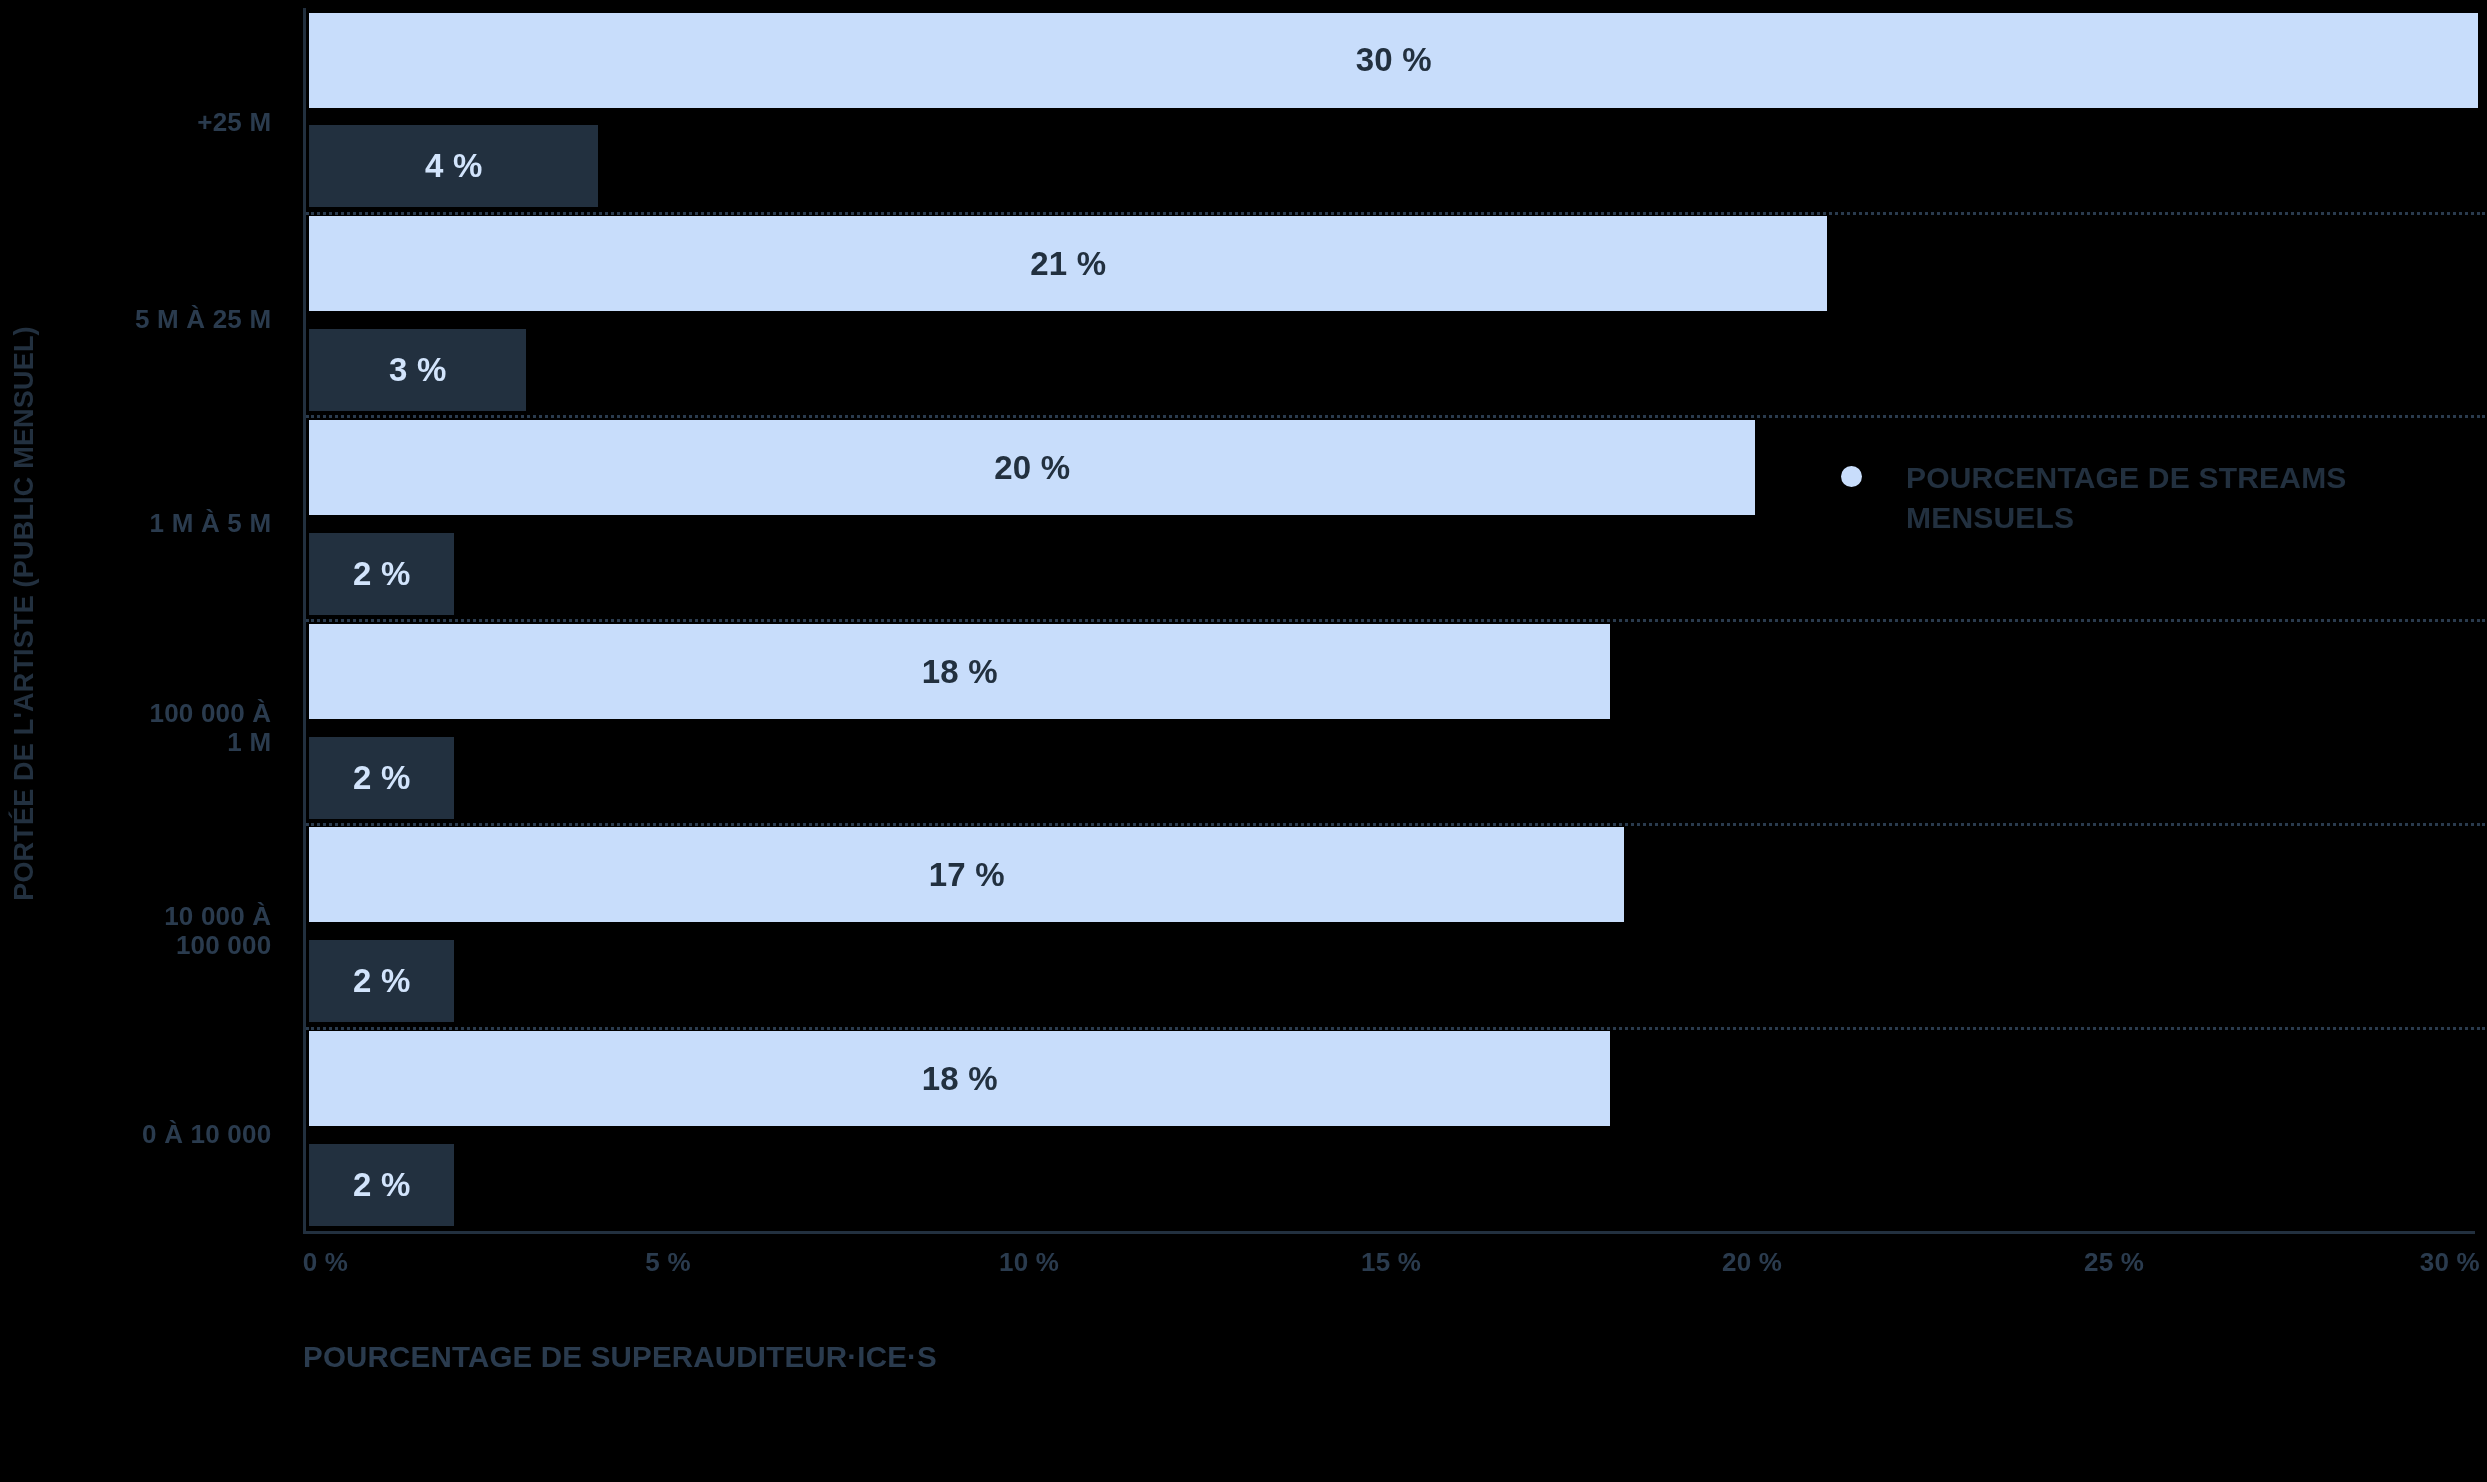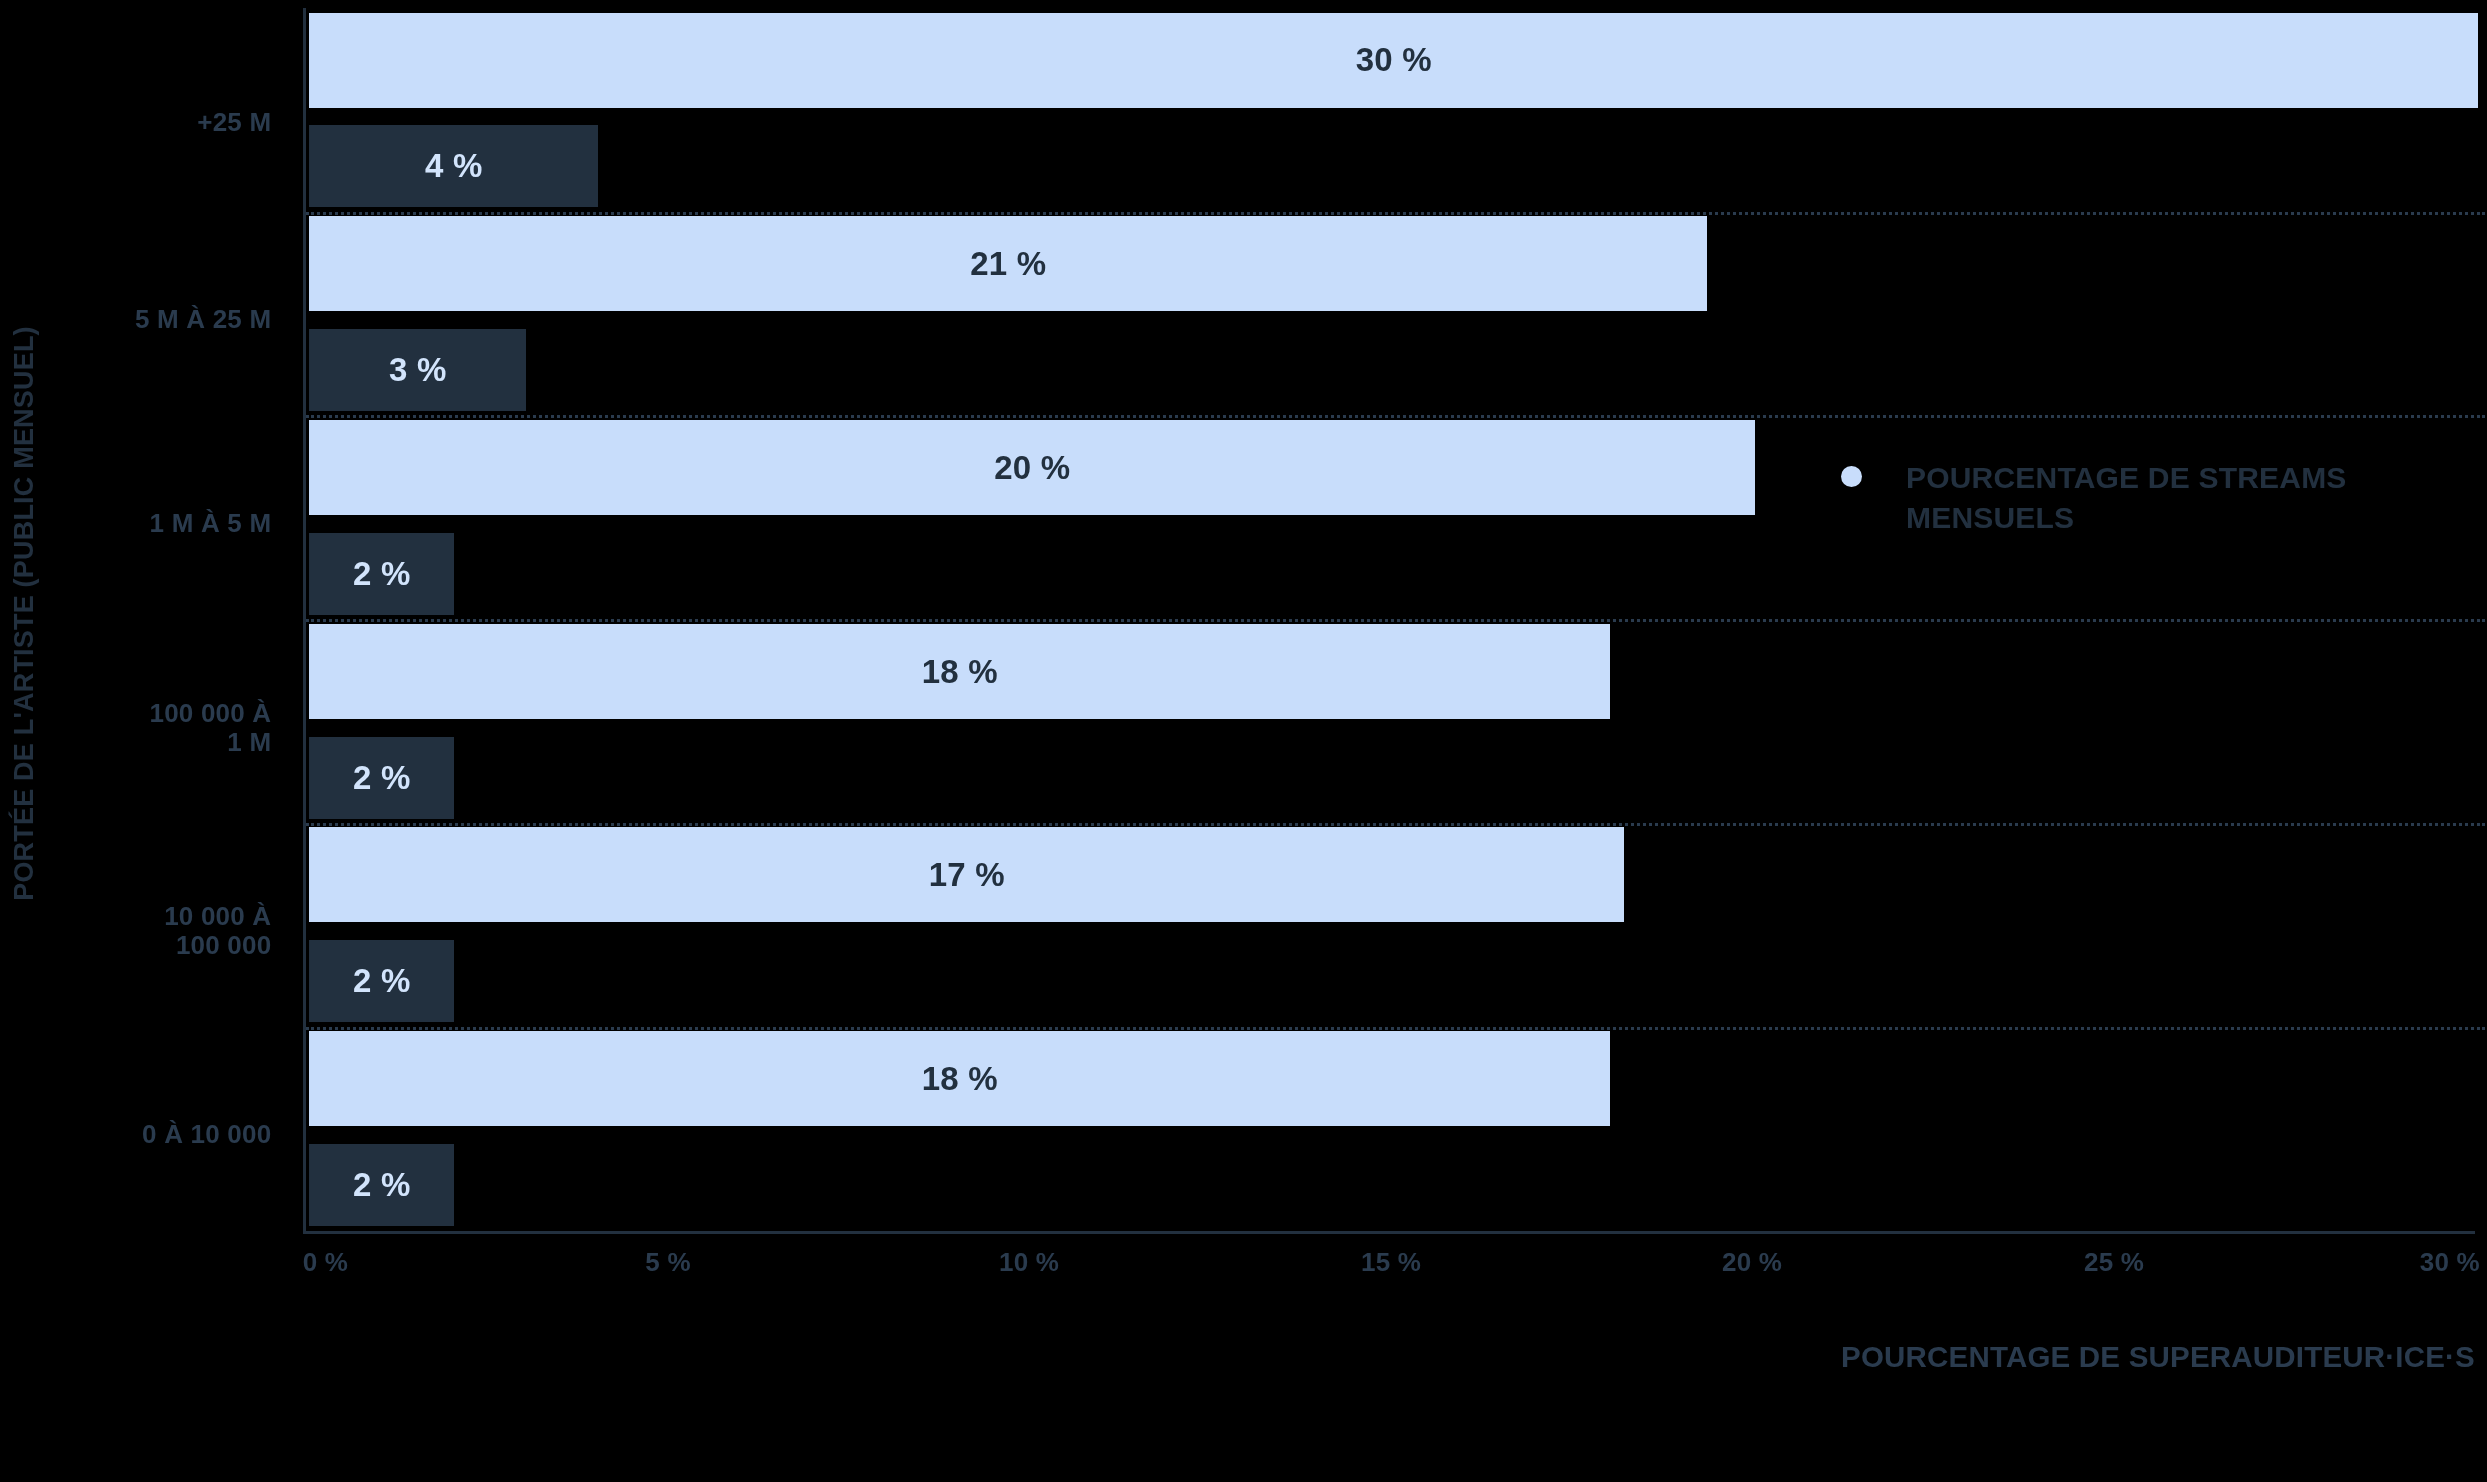--- a/index.html
+++ b/index.html
@@ -170,21 +170,21 @@
     font-weight: 700;
     letter-spacing: 0.2px;
     transform: translateX(-50%);
     white-space: nowrap;
   }
   .x-axis-title {
     position: absolute;
     left: 303px;
     top: 1340px;
     width: 2172px;
-    text-align: right;
+    text-align: left;
     color: #2a3b4e;
     font-size: 29.5px;
     font-weight: 700;
     letter-spacing: 0.2px;
   }
 </style>
 </head>
 <body>
 
 <div id="chart-root">
@@ -207,21 +207,21 @@
   <div class="plot-area">
     <div class="plot-inner">
         <div class="grid-sep" style="top: 204px;"></div>
         <div class="bar light" style="top: 4.5px; height: 95px; width: 2169px;">
           <span class="bar-label">30 %</span>
         </div>
         <div class="bar dark" style="top: 117px; height: 82px; width: 289px;">
           <span class="bar-label">4 %</span>
         </div>
         <div class="grid-sep" style="top: 407px;"></div>
-        <div class="bar light" style="top: 208px; height: 95px; width: 1398px;">
+        <div class="bar light" style="top: 208px; height: 95px; width: 1518px;">
           <span class="bar-label">21 %</span>
         </div>
         <div class="bar dark" style="top: 321px; height: 82px; width: 217px;">
           <span class="bar-label">3 %</span>
         </div>
         <div class="grid-sep" style="top: 611px;"></div>
         <div class="bar light" style="top: 412px; height: 95px; width: 1446px;">
           <span class="bar-label">20 %</span>
         </div>
         <div class="bar dark" style="top: 525px; height: 82px; width: 145px;">

